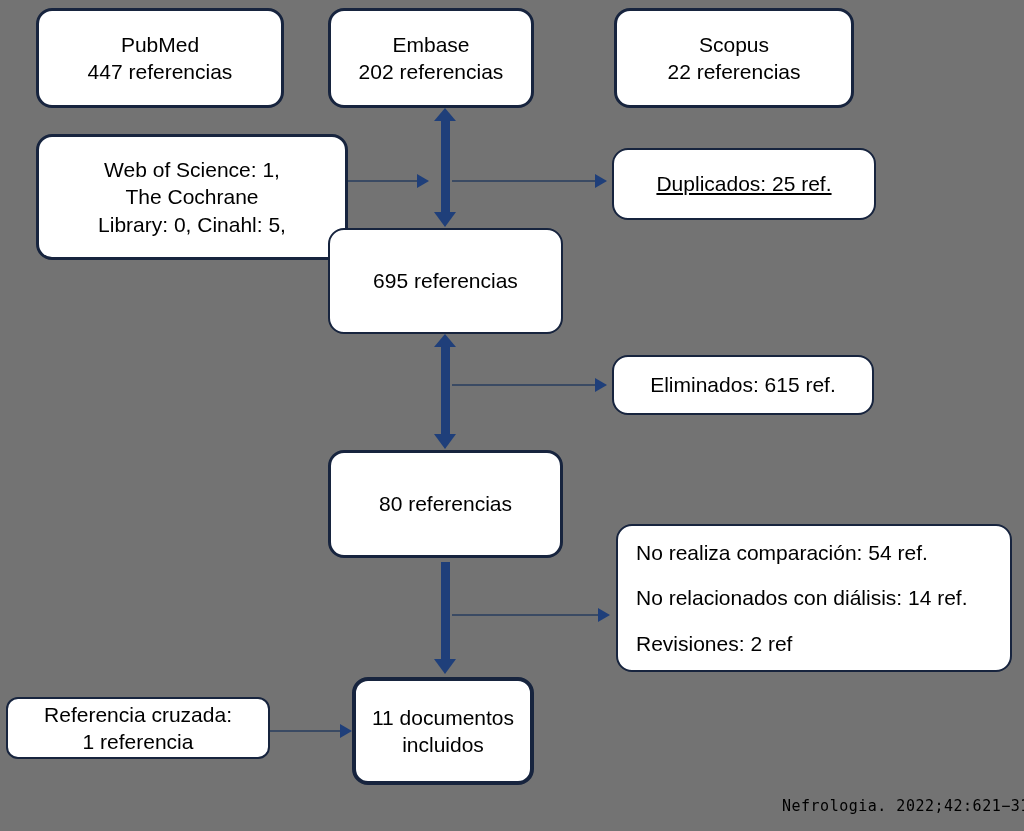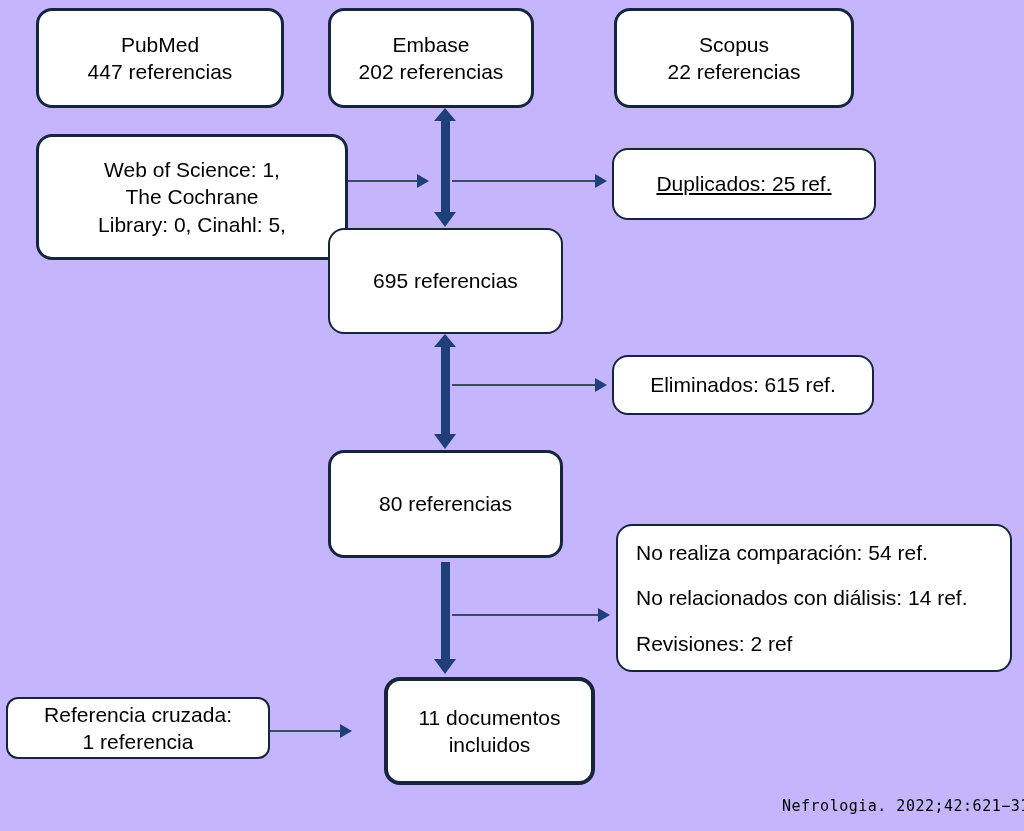--- a/index.html
+++ b/index.html
@@ -4,21 +4,21 @@
 <style>
   html, body {
     margin: 0;
     padding: 0;
     background: #ffffff;
   }
   #canvas {
     position: relative;
     width: 1024px;
     height: 831px;
-    background: #c4b5fd;
+    background: #737373;
     font-family: "Liberation Sans", sans-serif;
     overflow: hidden;
   }
   .node {
     position: absolute;
     box-sizing: border-box;
     background: #ffffff;
     border: 3px solid #17243e;
     border-radius: 16px;
     display: flex;
@@ -127,21 +127,21 @@
     <span class="line">No realiza comparación: 54 ref.</span>
     <span class="line">No relacionados con diálisis: 14 ref.</span>
     <span class="line">Revisiones: 2 ref</span>
   </div>
 
   <div class="node thin" style="left:6px; top:697px; width:264px; height:62px; border-radius:12px;">
     <span class="line">Referencia  cruzada:</span>
     <span class="line">1 referencia</span>
   </div>
 
-  <div class="node thick" style="left:352px; top:677px; width:211px; height:108px;margin-left:32px;">
+  <div class="node thick" style="left:352px; top:677px; width:182px; height:108px;">
     <span class="line">11 documentos</span>
     <span class="line">incluidos</span>
   </div>
 
   <div class="vshaft" style="left:441px; top:114px; width:9px; height:100px;"></div>
   <div class="vhead up" style="left:434px; top:108px;"></div>
   <div class="vhead down" style="left:434px; top:212px;"></div>
 
   <div class="hshaft" style="left:321px; top:180px; width:98px;"></div>
   <div class="hhead" style="left:417px; top:174px;"></div>

